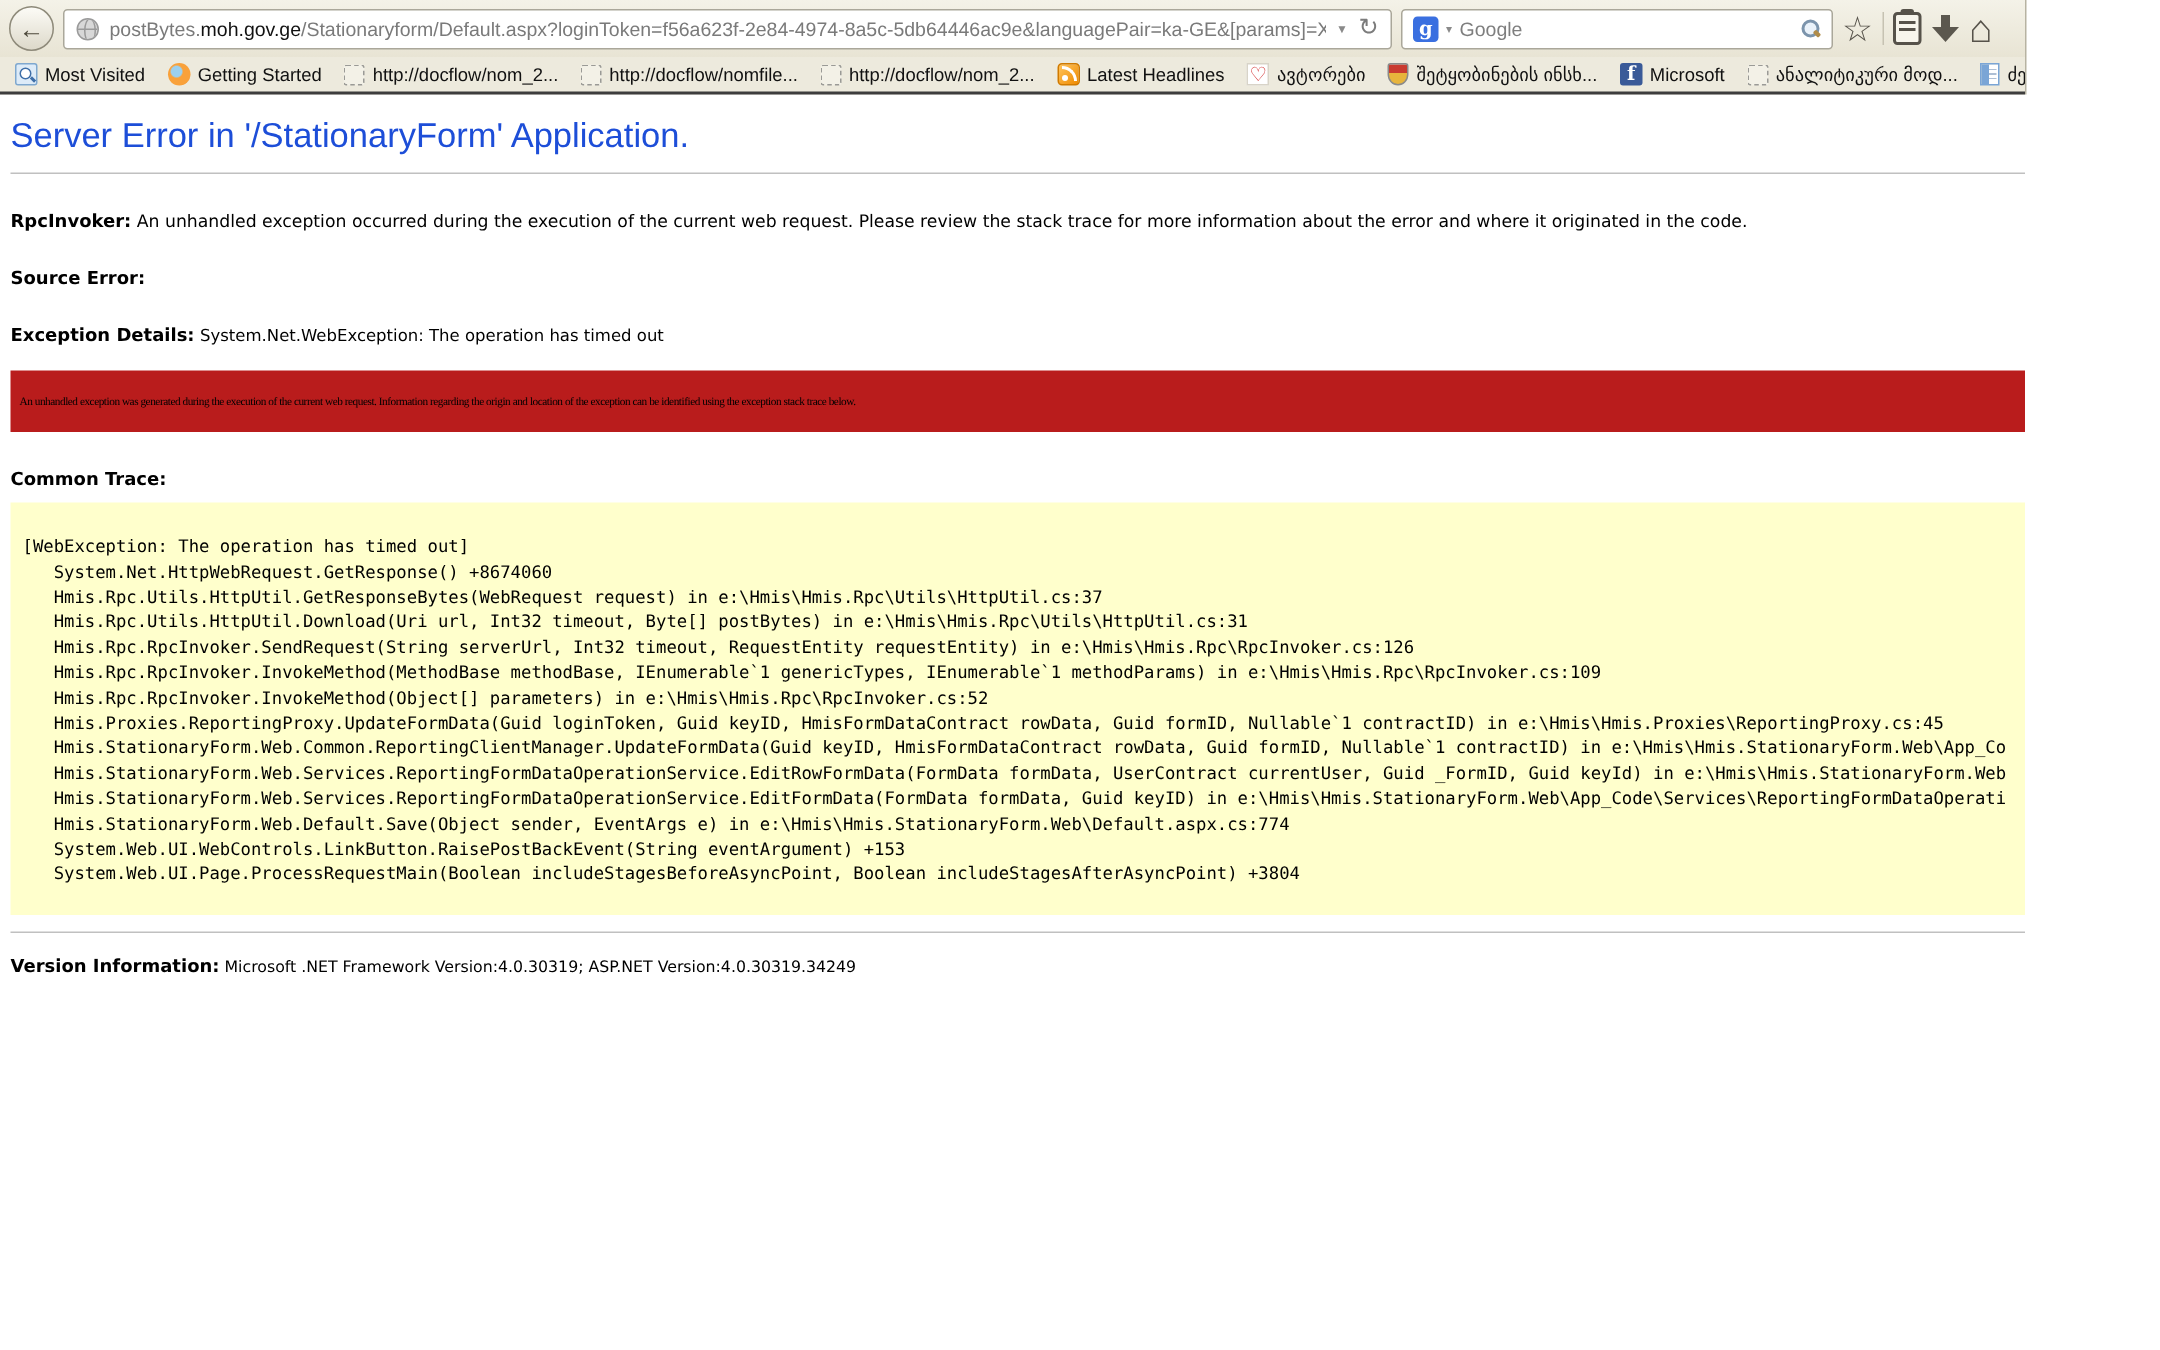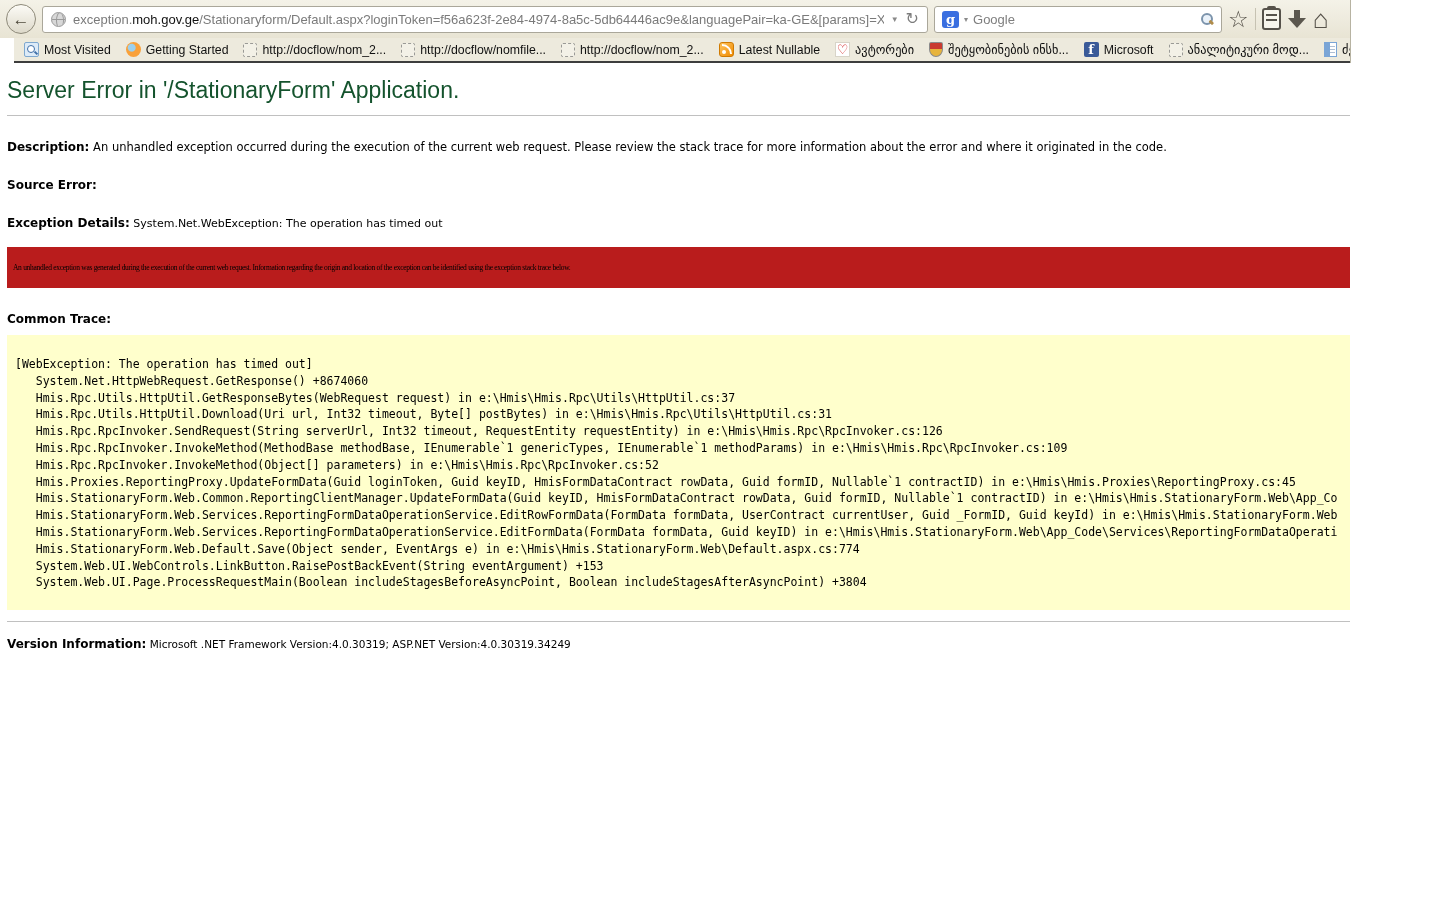--- a/index.html
+++ b/index.html
@@ -46,21 +46,21 @@
   .clipb::before { content:""; position:absolute; left:3px; top:-4px; width:9px; height:4px; background:#56524a; border-radius:2px 2px 0 0; }
   .clipb::after { content:""; position:absolute; left:2px; top:4px; width:11px; height:10px;
                   background:repeating-linear-gradient(#56524a 0 2px, transparent 2px 5px); }
   .dlarrow { width:20px; height:20px; position:relative; }
   .dlarrow::before { content:""; position:absolute; left:7px; top:1px; width:6px; height:8px; background:#5b574e; }
   .dlarrow::after { content:""; position:absolute; left:1px; top:9px; border-left:9px solid transparent;
                     border-right:9px solid transparent; border-top:10px solid #5b574e; }
   .home { font-size:26px; line-height:1; }
 
   .bookmarksbar { height:25px; background:#edeadd; border-bottom:2px solid #3d3d3d; display:flex;
-                  align-items:center; padding:0 10px; gap:15px; font-size:12.3px; color:#111; white-space:nowrap; overflow:hidden;margin-left:14px; }
+                  align-items:center; padding:0 10px; gap:15px; font-size:12.3px; color:#111; white-space:nowrap; overflow:hidden; }
   .bmk { display:flex; align-items:center; gap:5px; cursor:pointer; flex:none; }
   .bi { width:15px; height:15px; flex:none; display:inline-block; position:relative; }
   .bi.most-visited { background:#ddebf8; border:1px solid #7fa8cf; border-radius:2px; }
   .bi.most-visited::before { content:""; position:absolute; left:2px; top:2px; width:6px; height:6px; border-radius:50%;
                              border:1.6px solid #3f6fa8; background:#fff; }
   .bi.most-visited::after { content:""; position:absolute; left:9px; top:9px; width:4px; height:2px; background:#3f6fa8; transform:rotate(45deg); }
   .bi.firefox { border-radius:50%; background:radial-gradient(circle at 38% 38%, #9cd0ee 0 26%, #f9a13a 34% 72%, #d4660f 100%); }
   .bi.dashed { width:14px; height:14px; border:1px dashed #9a9a96; border-radius:2px; background:#f3f1e7; }
   .bi.rss { border-radius:3px; background:linear-gradient(135deg,#ffc45e,#ef8a00); border:1px solid #d07a00; }
   .bi.rss::after { content:""; position:absolute; left:2px; bottom:2px; width:4px; height:4px; border-radius:50%; background:#fff; }
@@ -69,21 +69,21 @@
   .bi.heart { background:#fff; border:1px solid #d8d4c8; color:#cf1f1f; font-size:13px; line-height:13px; text-align:center; }
   .bi.crest { width:14px; height:15px; border:1px solid #8a8a8a; border-radius:2px 2px 50% 50%;
               background:linear-gradient(180deg,#c93a30 0 45%, #e7b43c 45% 100%); }
   .bi.facebook { background:#3a5a98; border-radius:2px; color:#fff; font:bold 13px/15px "DejaVu Serif",serif; text-align:center; }
   .bi.doc { width:13px; height:15px; background:linear-gradient(90deg,#7aa5d6 0 5px,#ffffff 5px); border:1px solid #7aa5d6; }
   .bi.doc::after { content:""; position:absolute; right:1px; top:3px; width:5px; height:8px;
                    background:repeating-linear-gradient(#aebfd4 0 1px, transparent 1px 3px); }
 
   
   .errorpage { margin:14px 0 0 7px; width:1343px; color:#000; }
-  .errorpage h1 { margin:0; font-size:23px; font-weight:400; color:#14532d; }
+  .errorpage h1 { margin:0; font-size:23px; font-weight:400; color:#1d4ed8; }
   .rule { border:none; border-top:1px solid #c0c0c0; margin:11px 0 0 0; }
   .errorpage h2 { margin:12px 0 0 0; font-size:18.5px; font-weight:400; font-style:italic; color:#a32424; }
   .para { margin-top:24px; font-family:"DejaVu Sans",sans-serif; font-size:11.5px; }
   .para b { font-size:12px; }
   .para .val { font-size:11px; }
   .ybox-small { margin-top:17px; background:#b91c1c; padding:16px 6px;
                 font-family:Liberation Serif, serif; font-size:7.5px; letter-spacing:-0.3px; color:#000; }
   .ybox-stack { margin-top:9px; background:#ffffcc; padding:21px 8px 19px 8px; overflow:hidden; }
   .ybox-stack pre { margin:0; font-family:"DejaVu Sans Mono",monospace; font-size:11.5px; line-height:16.8px; white-space:pre; }
   .verpara { margin-top:15px; font-family:"DejaVu Sans",sans-serif; font-size:10.5px; }
@@ -92,21 +92,21 @@
 </head>
 <body>
 
 <div class="browser">
   <div class="navbar">
     <div class="backbtn">
       <span class="arr">←</span>
     </div>
     <div class="urlbar">
       <span class="globe"></span>
-      <span class="urltext"><span>exception.</span><span class="dom">moh.gov.ge</span><span>/Stationaryform/Default.aspx?loginToken=f56a623f-2e84-4974-8a5c-5db64446ac9e&amp;languagePair=ka-GE&amp;[params]=X191dGhjPTYzNTcyMTI1ODI1M</span></span>
+      <span class="urltext"><span>postBytes.</span><span class="dom">moh.gov.ge</span><span>/Stationaryform/Default.aspx?loginToken=f56a623f-2e84-4974-8a5c-5db64446ac9e&amp;languagePair=ka-GE&amp;[params]=X191dGhjPTYzNTcyMTI1ODI1M</span></span>
       <span class="udd">▼</span>
       <span class="ureload">↻</span>
     </div>
     <div class="searchbar">
       <span class="gicon">g</span>
       <span class="sdd">▾</span>
       <span class="sph">Google</span>
       <span class="lens"></span>
     </div>
     <span class="tbtn star">☆</span>
@@ -132,21 +132,21 @@
     <span class="bmk">
         <span class="bi dashed"></span>
         <span>http://docflow/nomfile...</span>
       </span>
     <span class="bmk">
         <span class="bi dashed"></span>
         <span>http://docflow/nom_2...</span>
       </span>
     <span class="bmk">
         <span class="bi rss"></span>
-        <span>Latest Nullable</span>
+        <span>Latest Headlines</span>
       </span>
     <span class="bmk">
         <span class="bi heart">♡</span>
         <span>ავტორები</span>
       </span>
     <span class="bmk">
         <span class="bi crest"></span>
         <span>შეტყობინების ინსხ...</span>
       </span>
     <span class="bmk">
@@ -162,21 +162,21 @@
         <span>ძებნა პირადი ნომრ...</span>
       </span>
   </div>
 </div>
 
 <div class="errorpage">
   <h1>Server Error in '/StationaryForm' Application.</h1>
   <hr class="rule">
 
   <div class="para">
-    <b>Description:</b>
+    <b>RpcInvoker:</b>
     <span>An unhandled exception occurred during the execution of the current web request. Please review the stack trace for more information about the error and where it originated in the code.</span>
   </div>
 
   <div class="para">
     <b>Source Error:</b>
   </div>
 
   <div class="para">
     <b>Exception Details:</b>
     <span class="val">System.Net.WebException: The operation has timed out</span>

